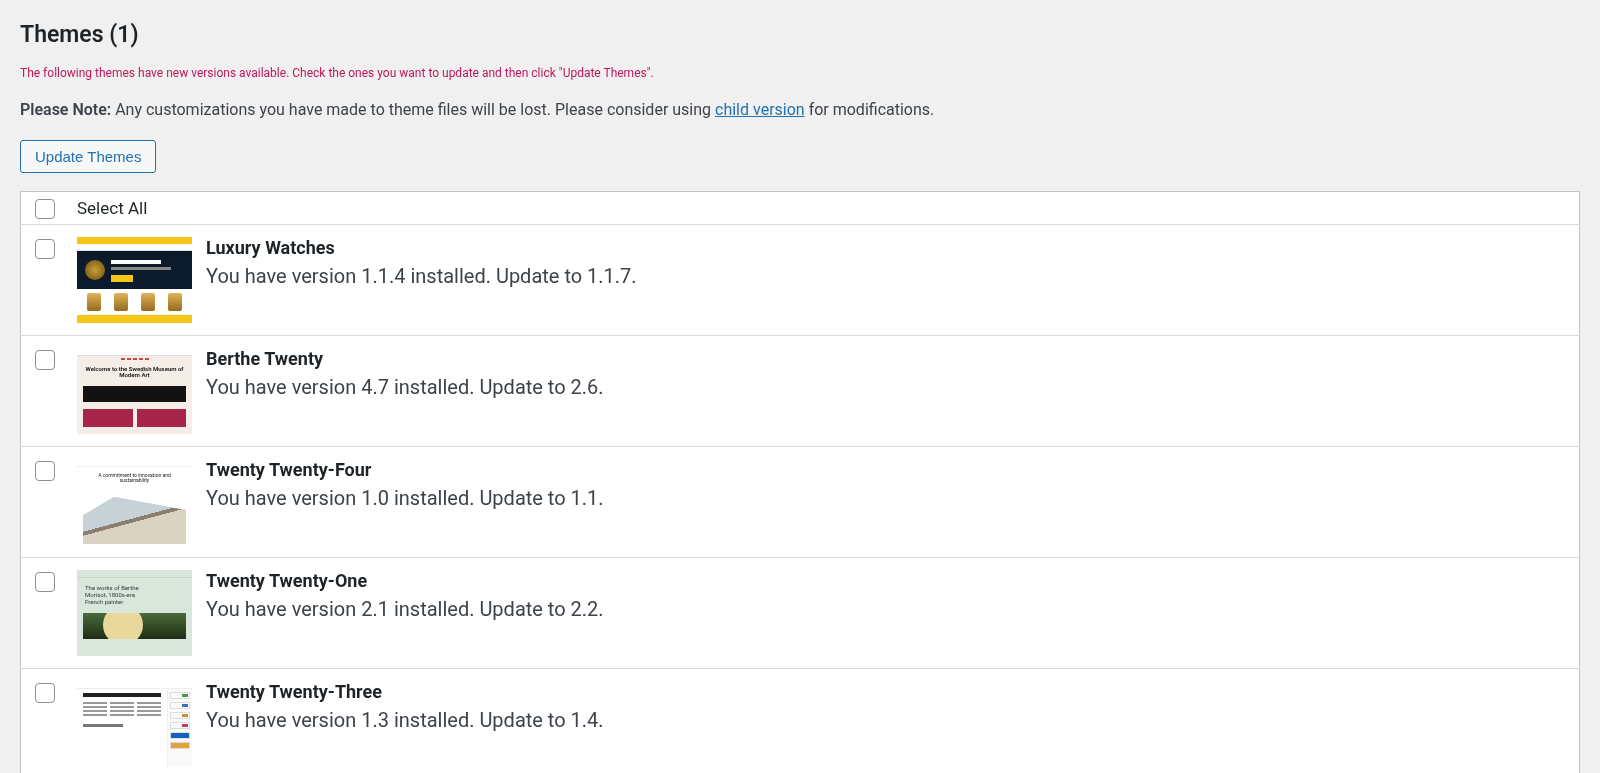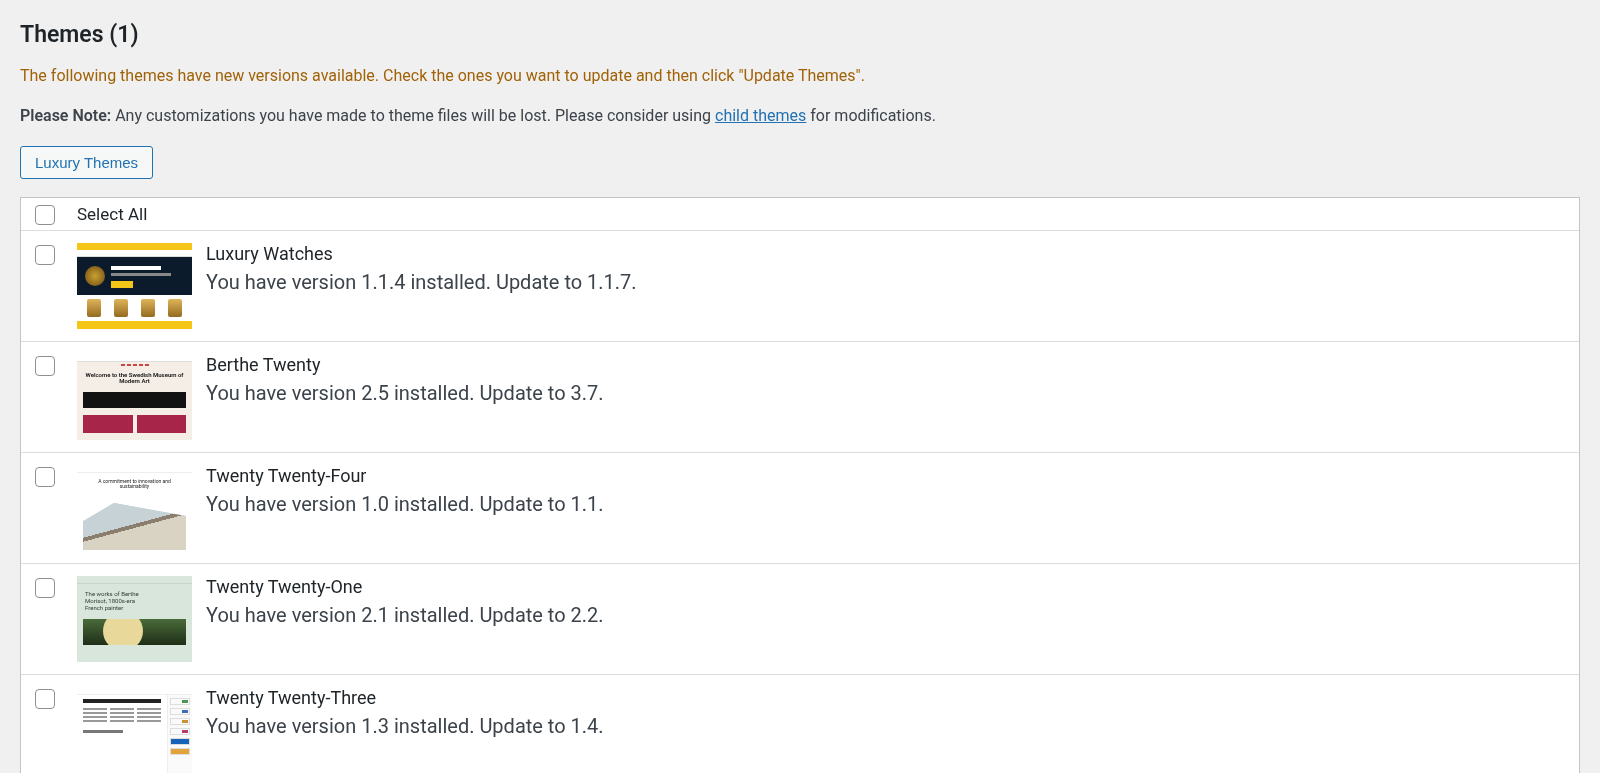--- a/index.html
+++ b/index.html
@@ -11,22 +11,22 @@
       padding: 20px 20px 0 20px;
     }
     .page-title {
       font-size: 23px;
       font-weight: 600;
       line-height: 1.3;
       margin-bottom: 14px;
       color: #1d2327;
     }
     .description {
-      font-size: 16px;
-      color: #a16207;
+      font-size: 12px;
+      color: #be185d;
       margin-bottom: 16px;
       line-height: 1.5;
     }
     .note {
       font-size: 16px;
       color: #3c434a;
       margin-bottom: 18px;
       line-height: 1.5;
     }
     .note strong { font-weight: 600; }
@@ -87,21 +87,21 @@
       height: 86px;
       background: #eee;
       margin-right: 14px;
       flex-shrink: 0;
       overflow: hidden;
       position: relative;
     }
     .theme-info { flex: 1; }
     .theme-title {
       font-size: 18px;
-      font-weight: 400;
+      font-weight: 700;
       color: #1d2327;
       margin-bottom: 6px;
     }
     .theme-version {
       font-size: 20px;
       color: #3c434a;
     }
     
     .thumb-luxury { background: #fff; }
     .thumb-luxury .bar1 { height: 7px; background: #f5c518; }
@@ -157,24 +157,24 @@
 </head>
 <body>
 
 
 
 <h2 class="page-title">Themes (1)</h2>
 
 <p class="description">The following themes have new versions available. Check the ones you want to update and then click "Update Themes".</p>
 
 <p class="note">
-  <strong>Please Note:</strong><span> Any customizations you have made to theme files will be lost. Please consider using </span><a class="link">child themes</a><span> for modifications.</span>
+  <strong>Please Note:</strong><span> Any customizations you have made to theme files will be lost. Please consider using </span><a class="link">child version</a><span> for modifications.</span>
 </p>
 
-<button class="update-btn">Luxury Themes</button>
+<button class="update-btn">Update Themes</button>
 
 <div class="themes-list">
 
   <div class="select-all-row">
     <div class="checkbox-wrap">
       <div class="checkbox"></div>
     </div>
     <span class="select-all-label">Select All</span>
   </div>
 
@@ -220,21 +220,21 @@
         </div>
       <div class="txt">Welcome to the Swedish Museum of Modern Art</div>
       <div class="band"></div>
       <div class="blocks">
           <div></div>
           <div></div>
         </div>
     </div>
     <div class="theme-info">
       <div class="theme-title">Berthe Twenty</div>
-      <div class="theme-version">You have version 2.5 installed. Update to 3.7.</div>
+      <div class="theme-version">You have version 4.7 installed. Update to 2.6.</div>
     </div>
   </div>
 
   <div class="theme-row">
     <div class="checkbox-wrap">
       <div class="checkbox"></div>
     </div>
     <div class="thumb thumb-twentyfour">
       <div class="top"></div>
       <div class="hl">A commitment to innovation and sustainability</div>

